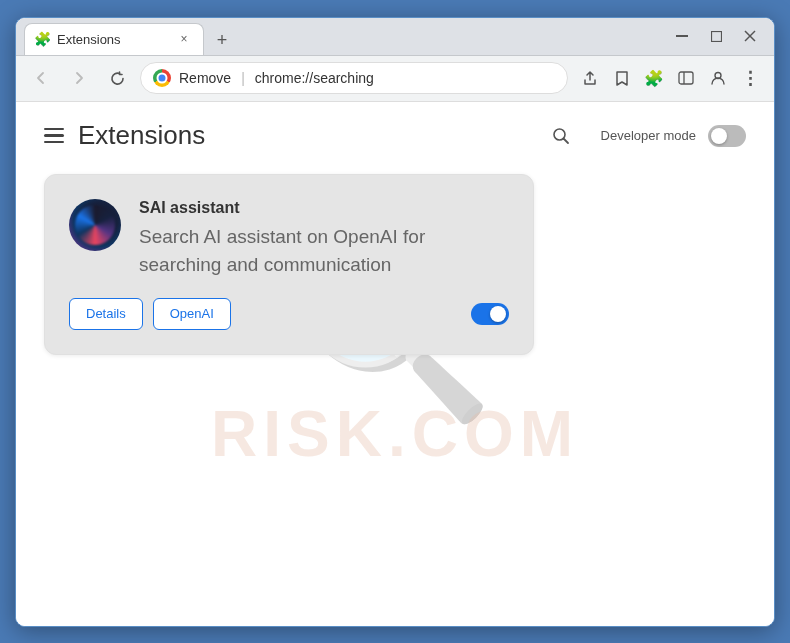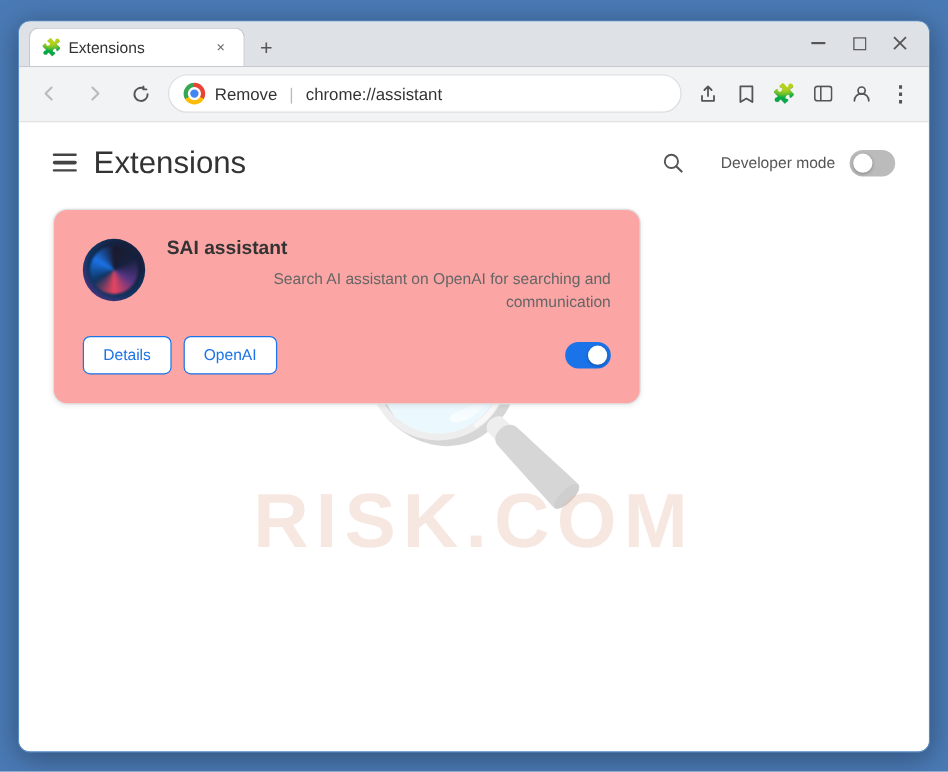--- a/index.html
+++ b/index.html
@@ -293,21 +293,21 @@
     .toggle-switch.on::after {
       transform: translateX(16px);
     }
     
     .ext-cards {
       padding: 8px 28px;
       position: relative;
       z-index: 1;
     }
     .ext-card {
-      background: #fca5a5;
+      background: #e5e5e5;
       border: 1px solid #e0e0e0;
       border-radius: 12px;
       padding: 24px;
       width: 490px;
       box-shadow: 0 1px 4px rgba(0,0,0,0.08);
     }
     .ext-card-header {
       display: flex;
       align-items: flex-start;
       gap: 18px;
@@ -341,24 +341,23 @@
       filter: blur(1px);
     }
     .ext-info { flex: 1; }
     .ext-name {
       font-size: 16px;
       font-weight: 600;
       color: #333;
       margin-bottom: 6px;
     }
     .ext-desc {
-      font-size: 13px;
+      font-size: 19px;
       color: #666;
       line-height: 1.5;
-      text-align: right;
     }
     .ext-card-footer {
       display: flex;
       align-items: center;
       gap: 10px;
       margin-top: 6px;
     }
     .ext-btn {
       height: 32px;
       padding: 0 16px;
@@ -425,21 +424,21 @@
     <div class="nav-btn">
       <svg width="15" height="15" viewBox="0 0 15 15">
           <path d="M13 7.5A5.5 5.5 0 1 1 9.5 2.5" stroke="#555" stroke-width="1.6" fill="none" stroke-linecap="round"></path>
           <polyline points="9.5,1 9.5,3.5 12,3.5" stroke="#555" stroke-width="1.6" fill="none" stroke-linecap="round" stroke-linejoin="round"></polyline>
         </svg>
     </div>
     <div class="address-bar">
       <div class="chrome-icon"></div>
       <span class="address-text">Remove</span>
       <span class="address-separator">|</span>
-      <span class="address-text">chrome://assistant</span>
+      <span class="address-text">chrome://searching</span>
     </div>
     <div class="toolbar-icons">
       <div class="toolbar-icon-btn">
         <svg width="16" height="16" viewBox="0 0 16 16">
             <path d="M8 2v8M5 5l3-3 3 3M3 10v4h10v-4" stroke="#555" stroke-width="1.5" fill="none" stroke-linecap="round" stroke-linejoin="round"></path>
           </svg>
       </div>
       <div class="toolbar-icon-btn">
         <svg width="14" height="16" viewBox="0 0 14 16">
             <path d="M2 2h10v13l-5-3-5 3V2z" stroke="#555" stroke-width="1.5" fill="none" stroke-linecap="round" stroke-linejoin="round"></path>

